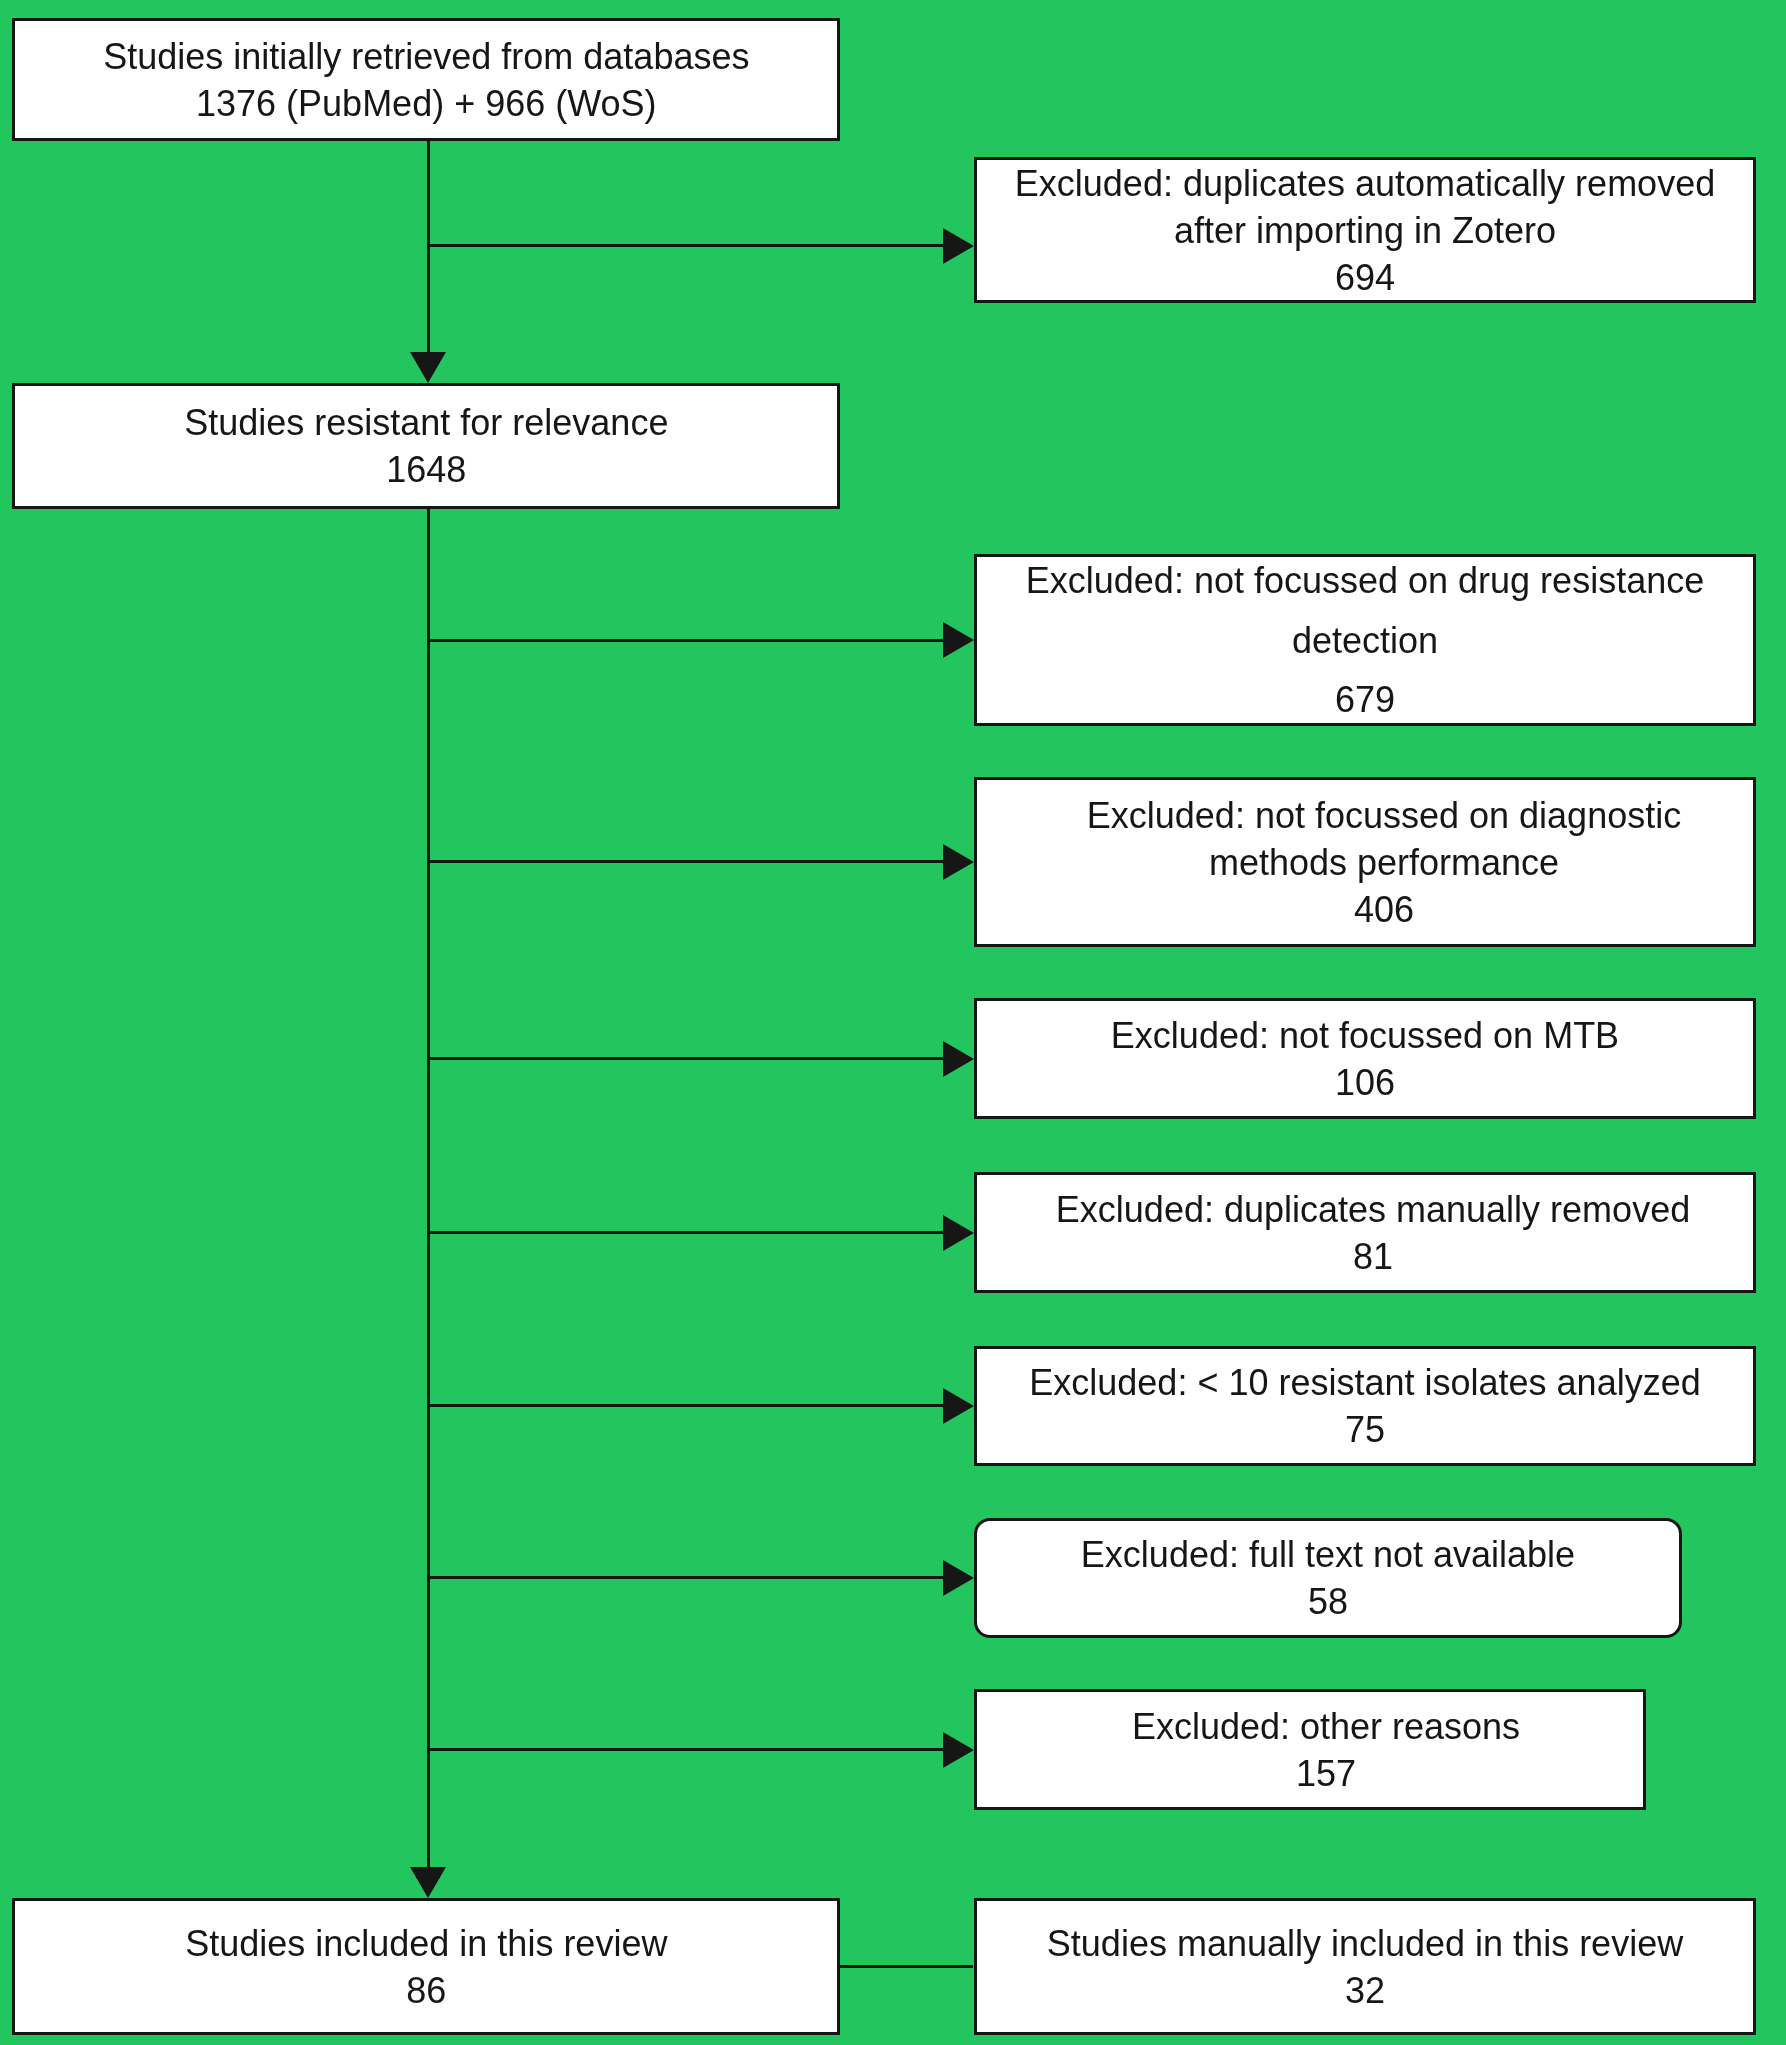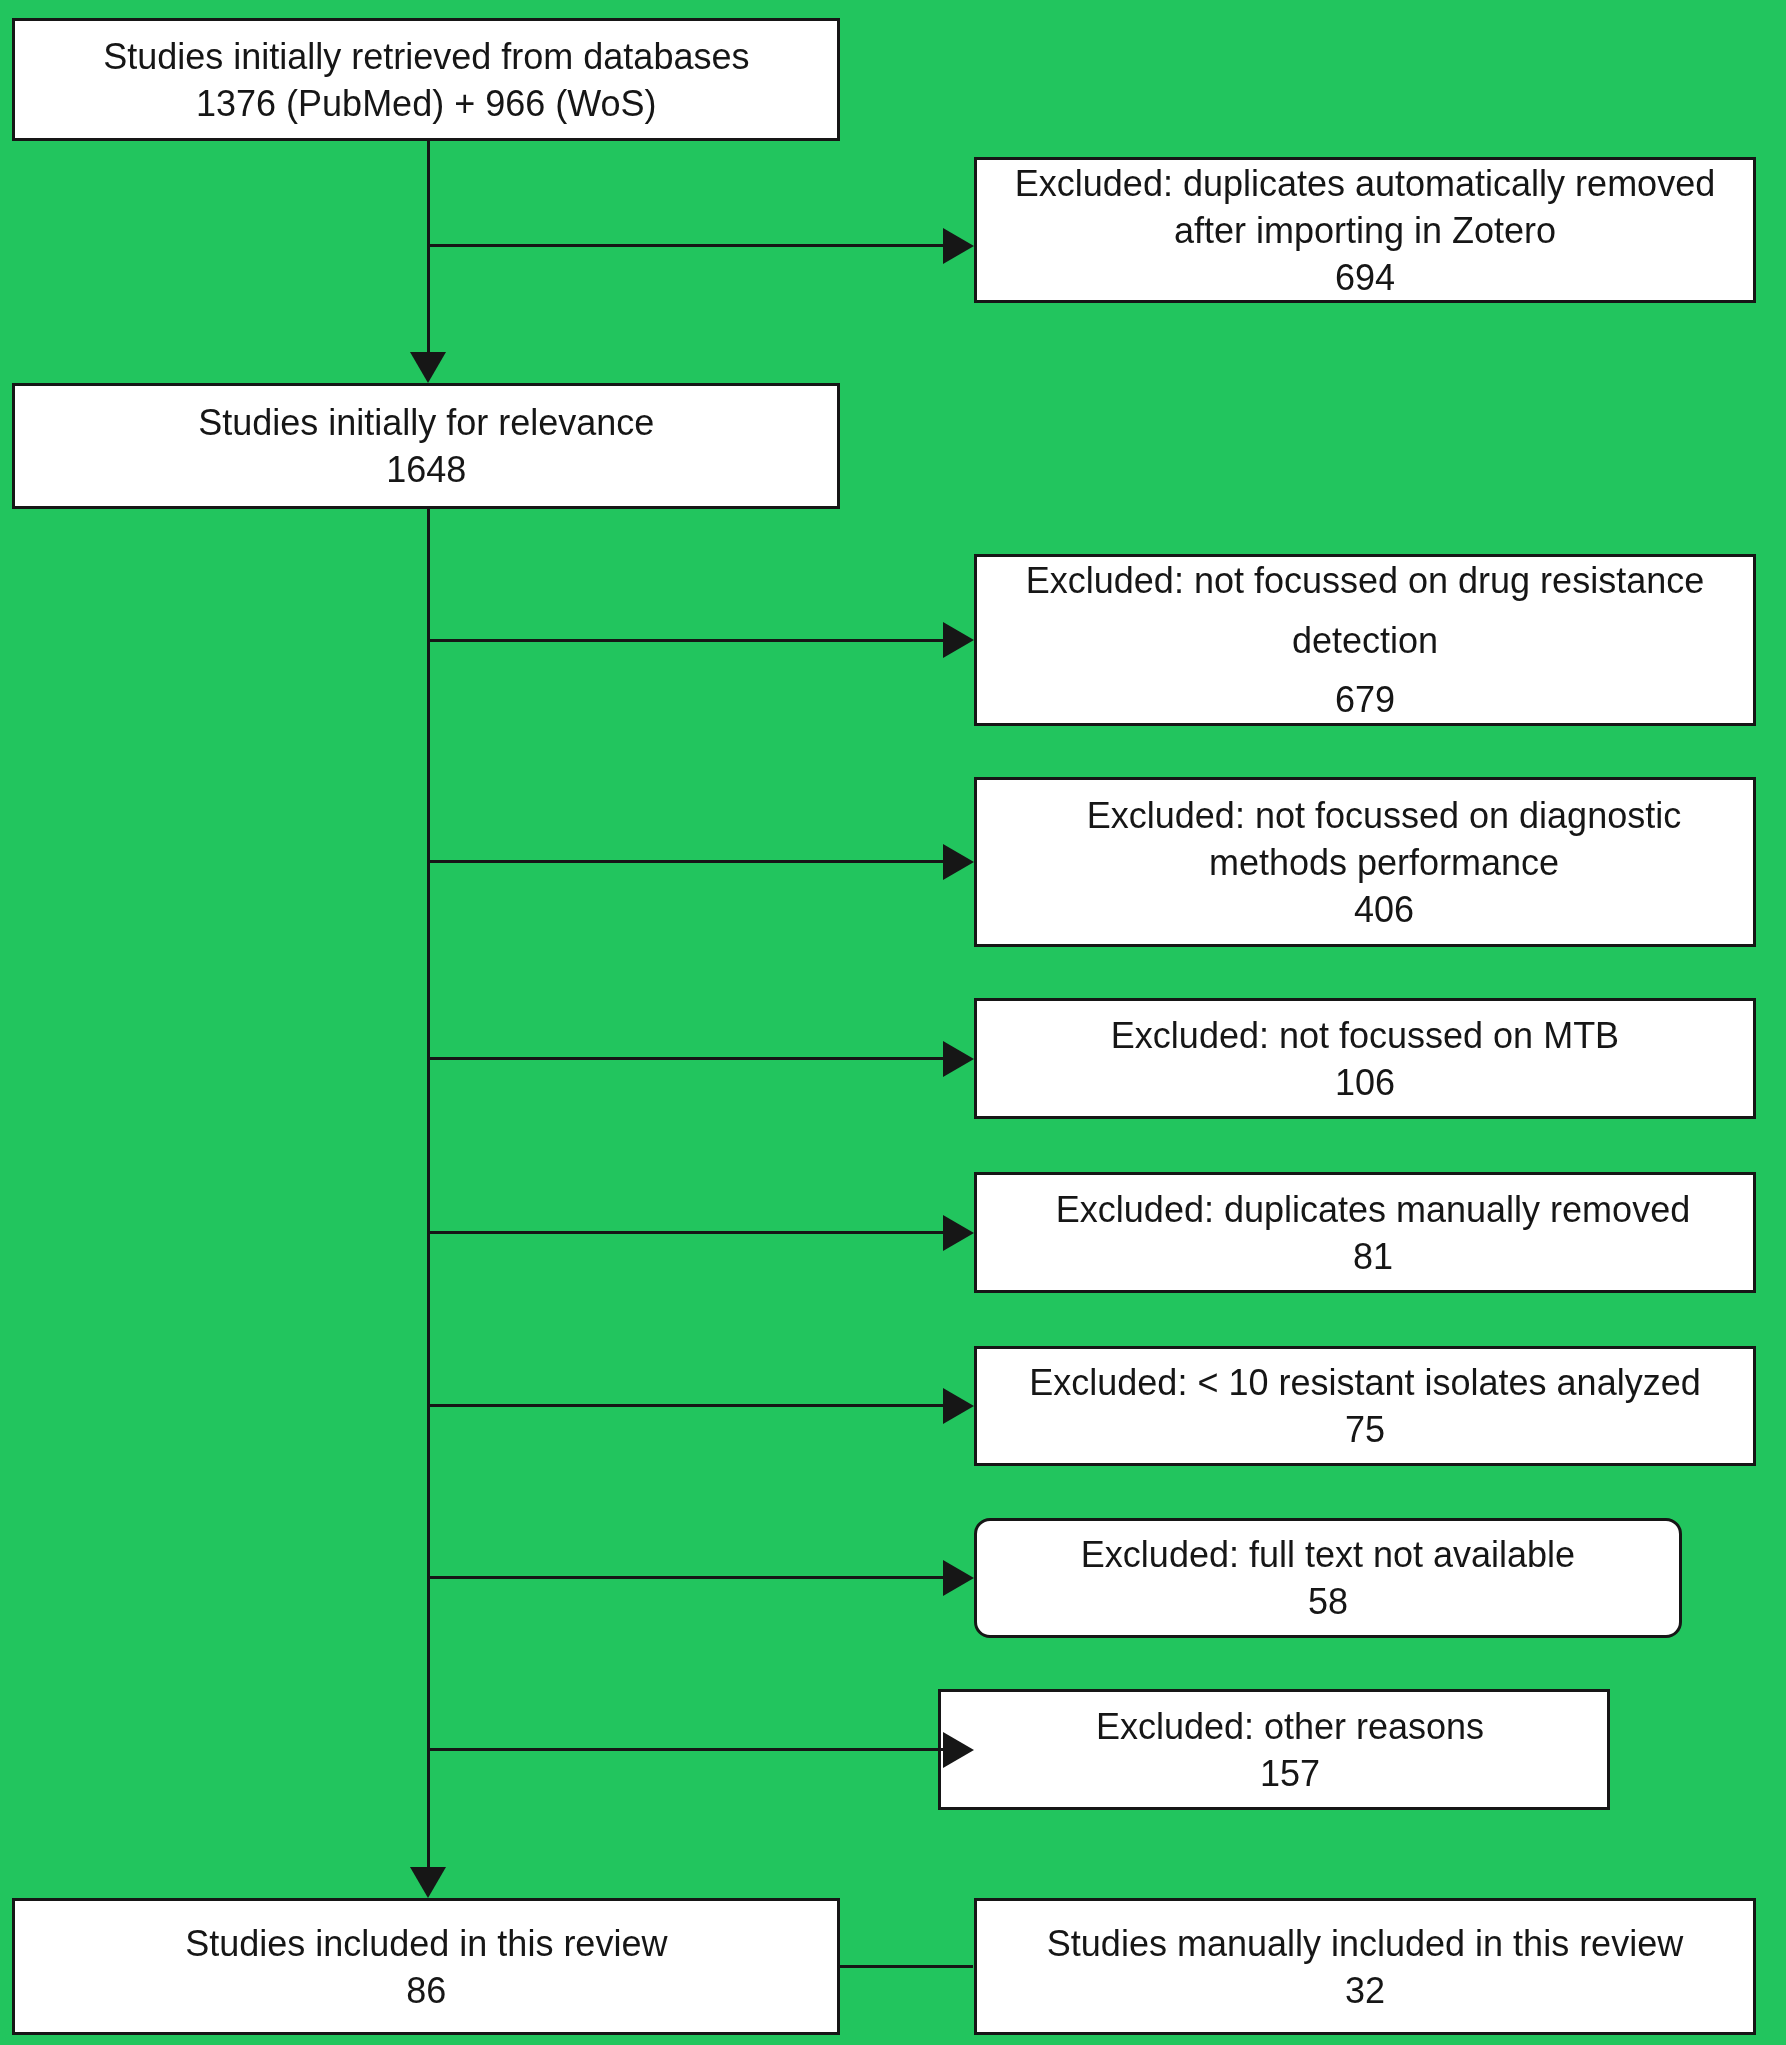--- a/index.html
+++ b/index.html
@@ -55,21 +55,21 @@
 <body>
 
 <div id="canvas">
 
   <div class="box" style="left:12.3px; top:18px; width:828px; height:123px;">
     <div class="tline">Studies initially retrieved from databases</div>
     <div class="tline">1376 (PubMed) + 966 (WoS)</div>
   </div>
 
   <div class="box" style="left:12.3px; top:383px; width:828px; height:126px;">
-    <div class="tline">Studies initially for relevance</div>
+    <div class="tline">Studies resistant for relevance</div>
     <div class="tline">1648</div>
   </div>
 
   <div class="box" style="left:12.3px; top:1898px; width:828px; height:137px;">
     <div class="tline">Studies included in this review</div>
     <div class="tline">86</div>
   </div>
 
   <div class="box" style="left:974px; top:157px; width:782px; height:146px;">
     <div class="tline">Excluded: duplicates automatically removed</div>
@@ -102,21 +102,21 @@
   <div class="box" style="left:974px; top:1346px; width:782px; height:120px;">
     <div class="tline">Excluded: &lt; 10 resistant isolates analyzed</div>
     <div class="tline">75</div>
   </div>
 
   <div class="box" style="left:974px; top:1518px; width:708px; height:120px;border-radius:16px;">
     <div class="tline">Excluded: full text not available</div>
     <div class="tline">58</div>
   </div>
 
-  <div class="box" style="left:938px; top:1689px; width:672px; height:121px;padding-left:32px;">
+  <div class="box" style="left:974px; top:1689px; width:672px; height:121px;padding-left:32px;">
     <div class="tline">Excluded: other reasons</div>
     <div class="tline">157</div>
   </div>
 
   <div class="box" style="left:974px; top:1898px; width:782px; height:137px;">
     <div class="tline">Studies manually included in this review</div>
     <div class="tline">32</div>
   </div>
 
   <div class="vline" style="left:427px; top:141px; height:213px;"></div>

